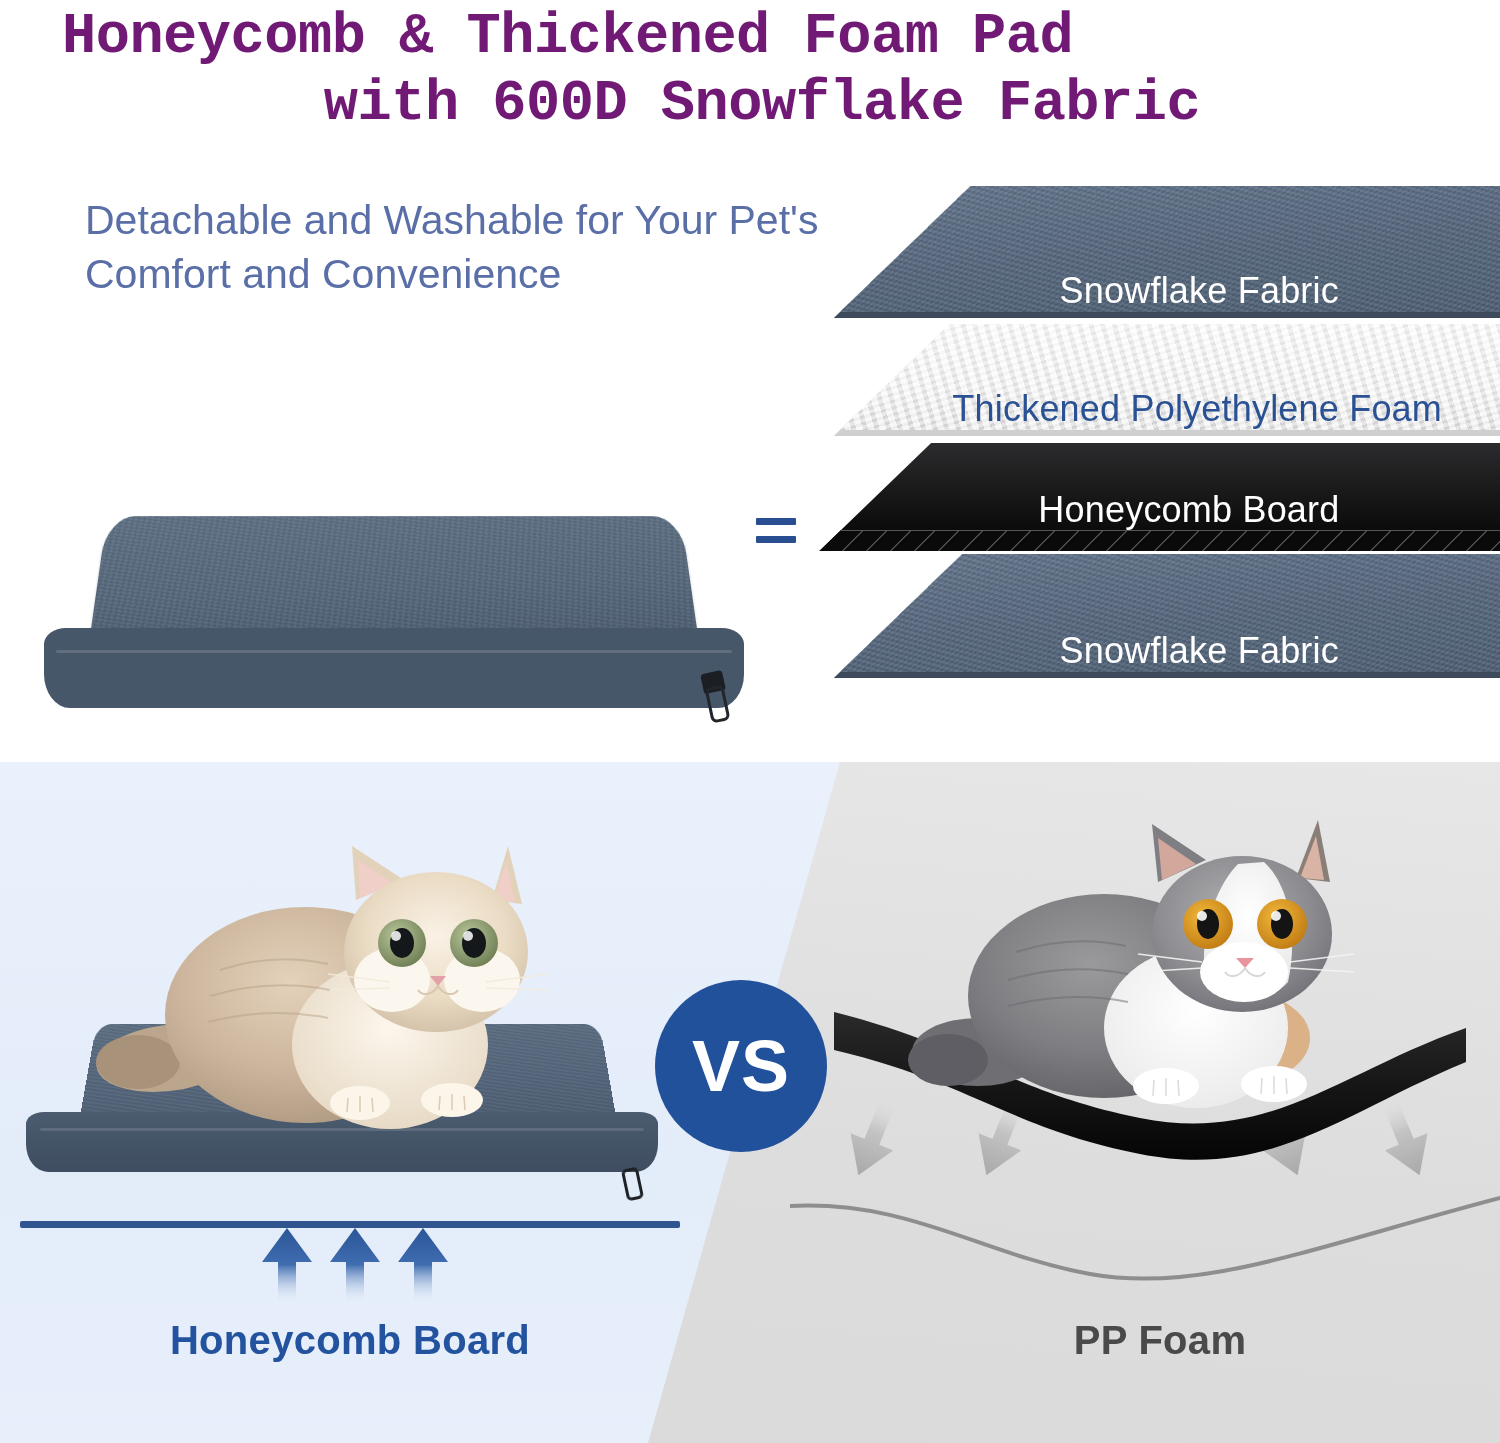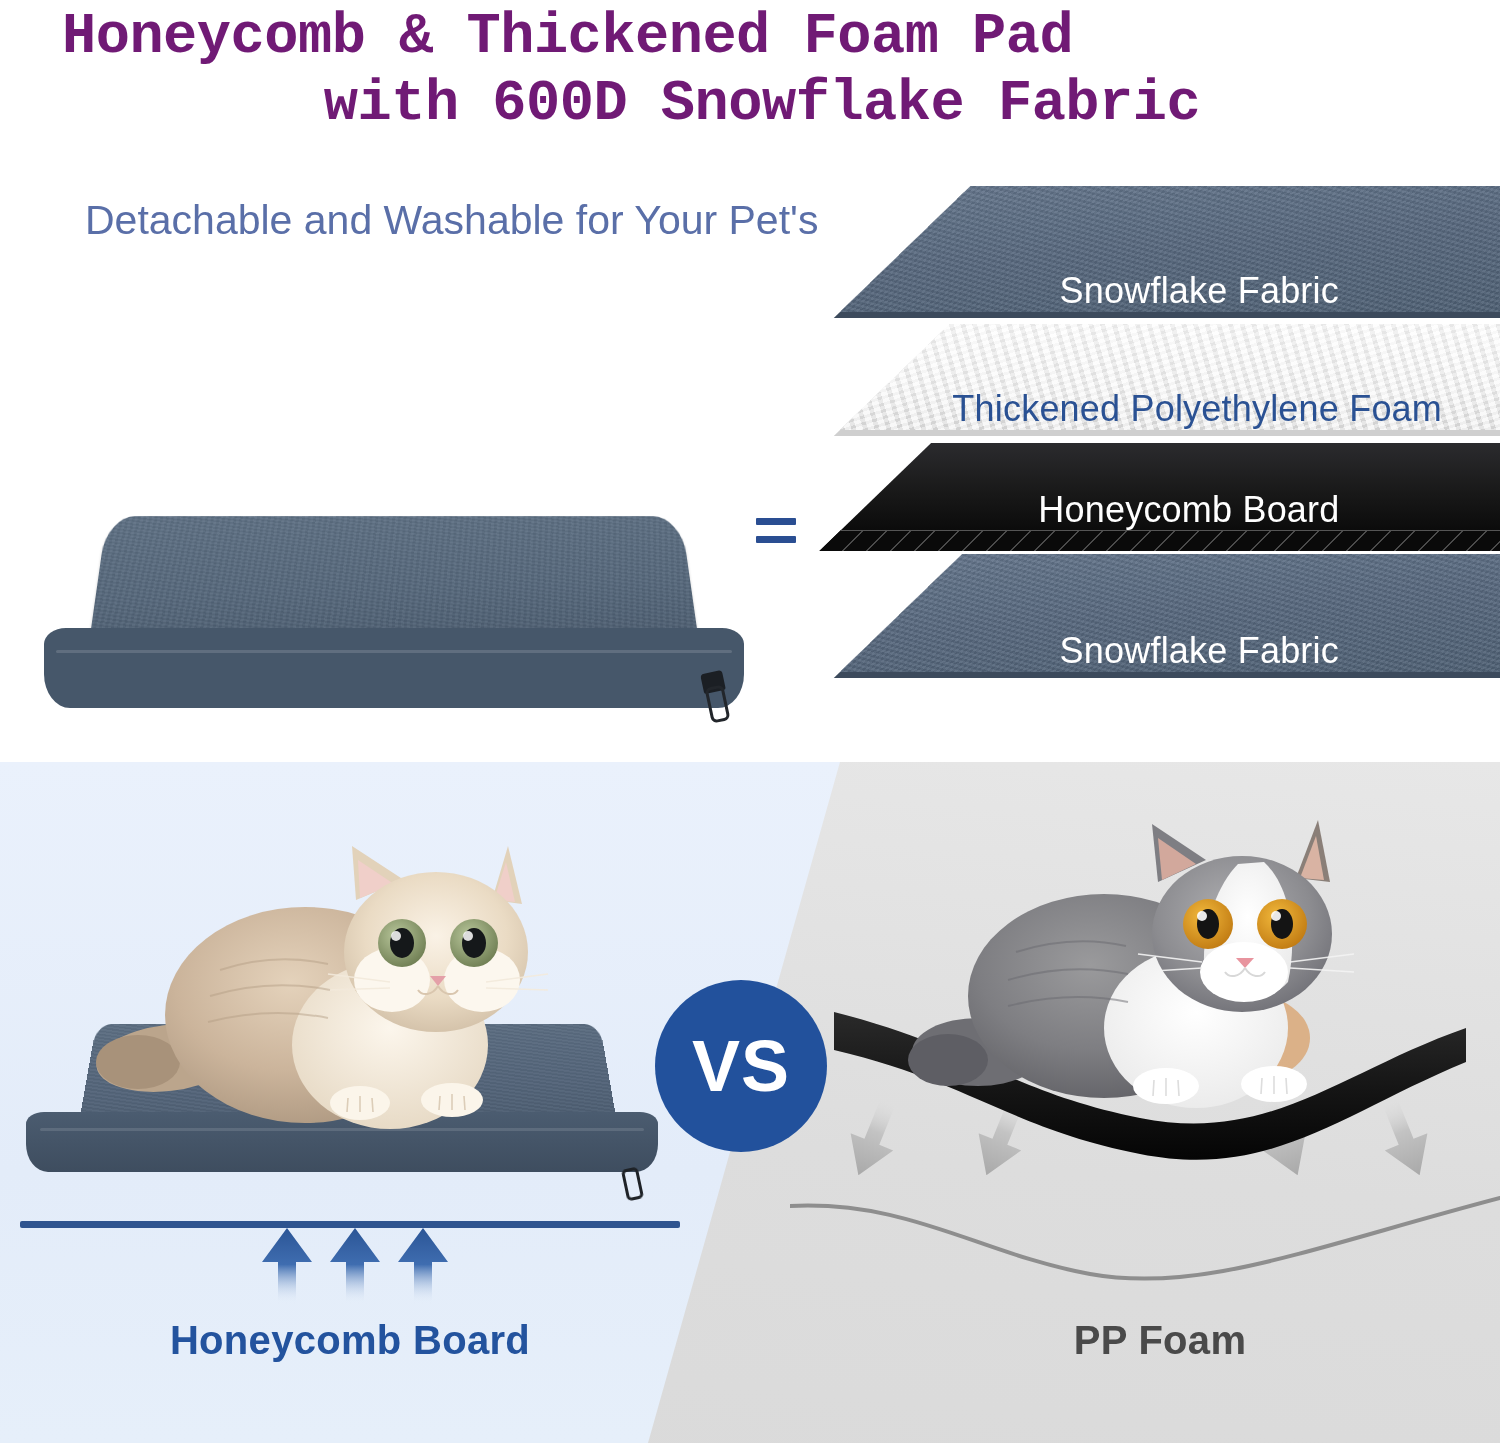--- a/index.html
+++ b/index.html
@@ -213,20 +213,21 @@
 
   <div class="top">
 
     <div class="title">
       <span>Honeycomb &amp; Thickened Foam Pad</span>
       <span class="l2">with 600D Snowflake Fabric</span>
     </div>
 
     <div class="subtitle">
       <span>Detachable and Washable for Your Pet's</span>
+      <span style="display:block">Comfort and Convenience</span>
     </div>
 
     <div class="equals">
       <span></span>
       <span></span>
     </div>
 
     <div class="cushion">
       <div class="cush-top"></div>
       <div class="cush-side"></div>

